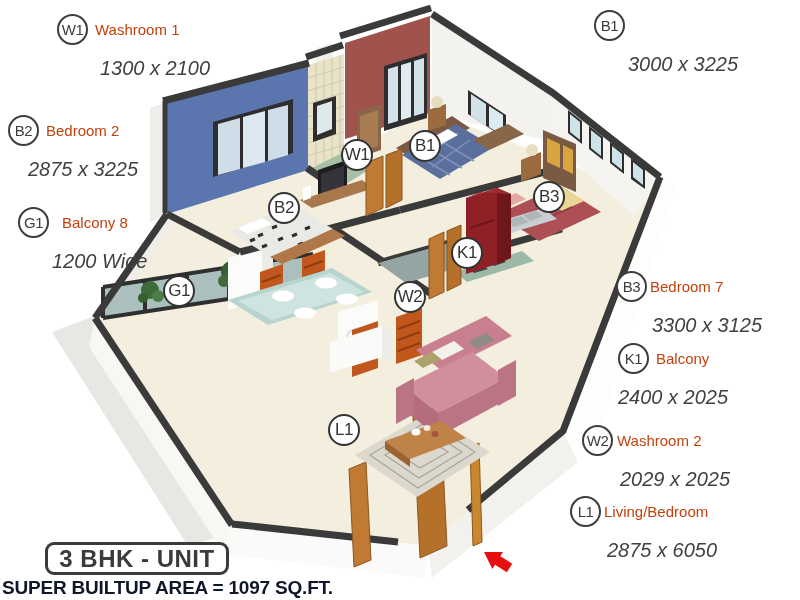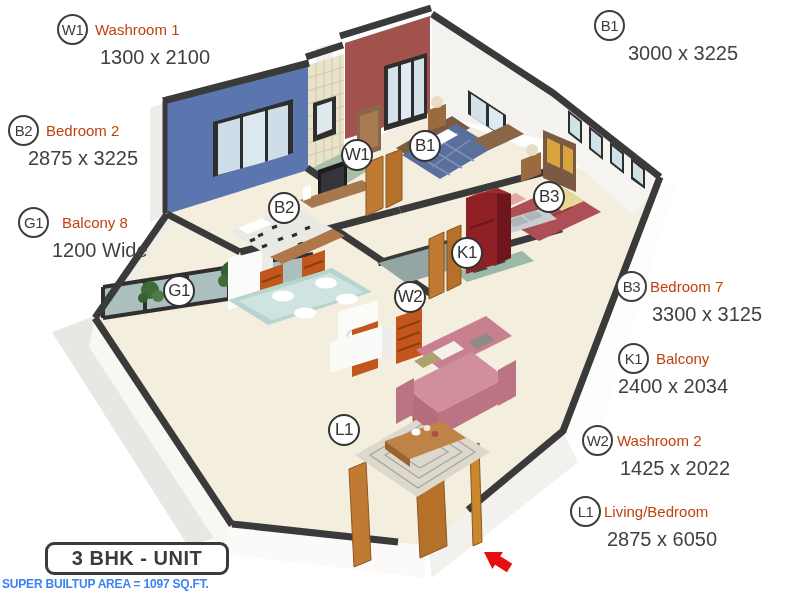--- a/index.html
+++ b/index.html
@@ -6,30 +6,30 @@
   .stage{position:relative;width:800px;height:600px;background:#ffffff;overflow:hidden;
          font-family:"Liberation Sans", sans-serif;color:#3d3d3d;}
   .stage svg{position:absolute;left:0;top:0;}
   
   .label{position:absolute;white-space:nowrap;}
   .lrow{display:flex;align-items:center;gap:7px;}
   .lcircle{display:flex;align-items:center;justify-content:center;width:27px;height:27px;
            border:2.5px solid #3d3d3d;border-radius:50%;font-size:15px;font-weight:500;
            color:#3d3d3d;background:#fff;letter-spacing:-0.5px;flex:0 0 auto;}
   .lname{font-size:15px;color:#c2410c;}
-  .ldims{font-size:20px;color:#414141;margin-top:1px;}
+  .ldims{font-size:20px;color:#414141;margin-top:12px;font-style:italic;}
   
   .pbadge{position:absolute;width:32px;height:32px;border:2.5px solid #333;border-radius:50%;
           background:#fff;display:flex;align-items:center;justify-content:center;
           font-size:17px;color:#333;letter-spacing:-0.5px;box-sizing:border-box;}
   
   .unit-box{position:absolute;left:45px;top:542px;width:178px;height:27px;border:3px solid #3b3b3b;
             border-radius:9px;background:#fff;display:flex;align-items:center;justify-content:center;
-            font-size:20px;font-weight:bold;color:#3b3b3b;letter-spacing:0.5px;}
-  .area-line{position:absolute;left:2px;top:577px;font-size:12px;font-weight:bold;color:#3b82f6;
+            font-size:24px;font-weight:bold;color:#3b3b3b;letter-spacing:0.5px;}
+  .area-line{position:absolute;left:2px;top:577px;font-size:19px;font-weight:bold;color:#0f172a;
              letter-spacing:-0.2px;}
 </style>
 </head>
 <body>
 
 <div class="stage">
 
   <svg width="800" height="600" viewBox="0 0 800 600">
 
     <polygon points="52,332 95,316 236,532 188,546" fill="#e9e7e4"></polygon>
@@ -289,29 +289,29 @@
         <span class="lname">Bedroom 7</span>
       </div>
     <div class="ldims" style="margin-left:36px;text-align:center;">3300 x 3125</div>
   </div>
 
   <div class="label" style="left:618px;top:343px;">
     <div class="lrow">
         <span class="lcircle">K1</span>
         <span class="lname">Balcony</span>
       </div>
-    <div class="ldims" style="margin-left:0px;">2400 x 2034</div>
+    <div class="ldims" style="margin-left:0px;">2400 x 2025</div>
   </div>
 
   <div class="label" style="left:582px;top:425px;">
     <div class="lrow" style="gap:4px;">
         <span class="lcircle">W2</span>
         <span class="lname">Washroom 2</span>
       </div>
-    <div class="ldims" style="margin-left:38px;">1425 x 2022</div>
+    <div class="ldims" style="margin-left:38px;">2029 x 2025</div>
   </div>
 
   <div class="label" style="left:570px;top:496px;">
     <div class="lrow" style="gap:3px;">
         <span class="lcircle">L1</span>
         <span class="lname">Living/Bedroom</span>
       </div>
     <div class="ldims" style="margin-left:37px;">2875 x 6050</div>
   </div>
 

